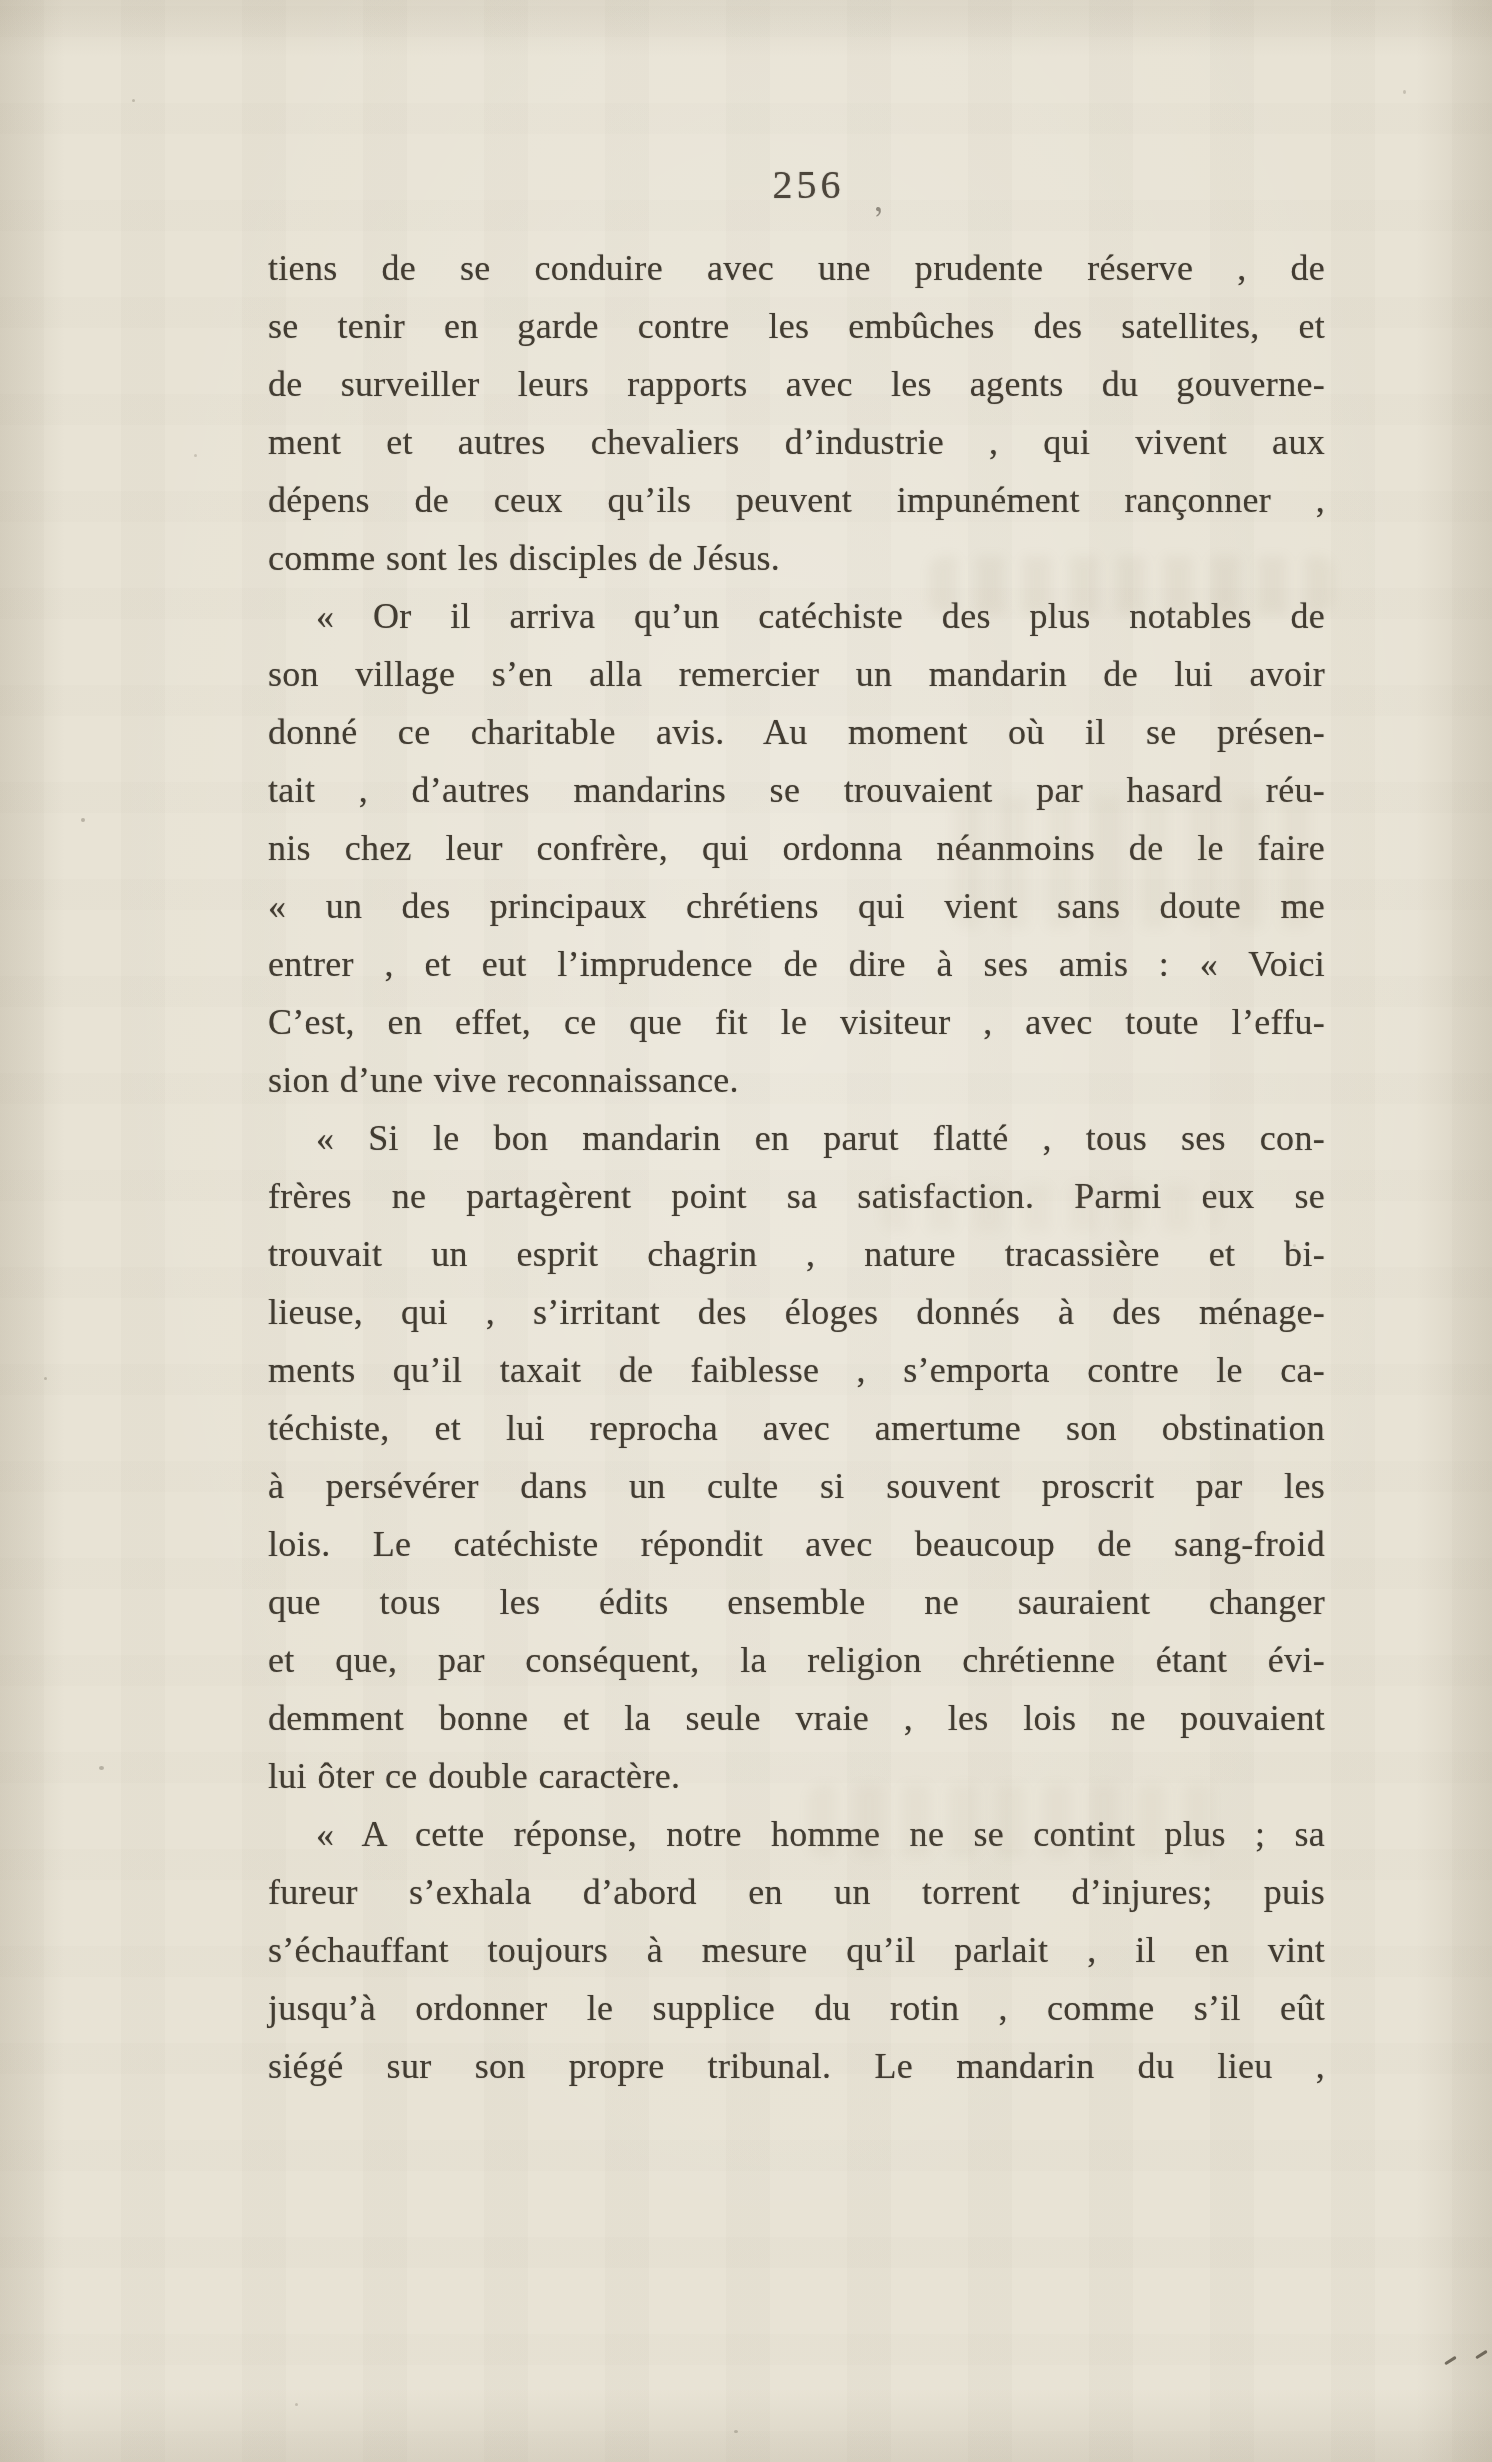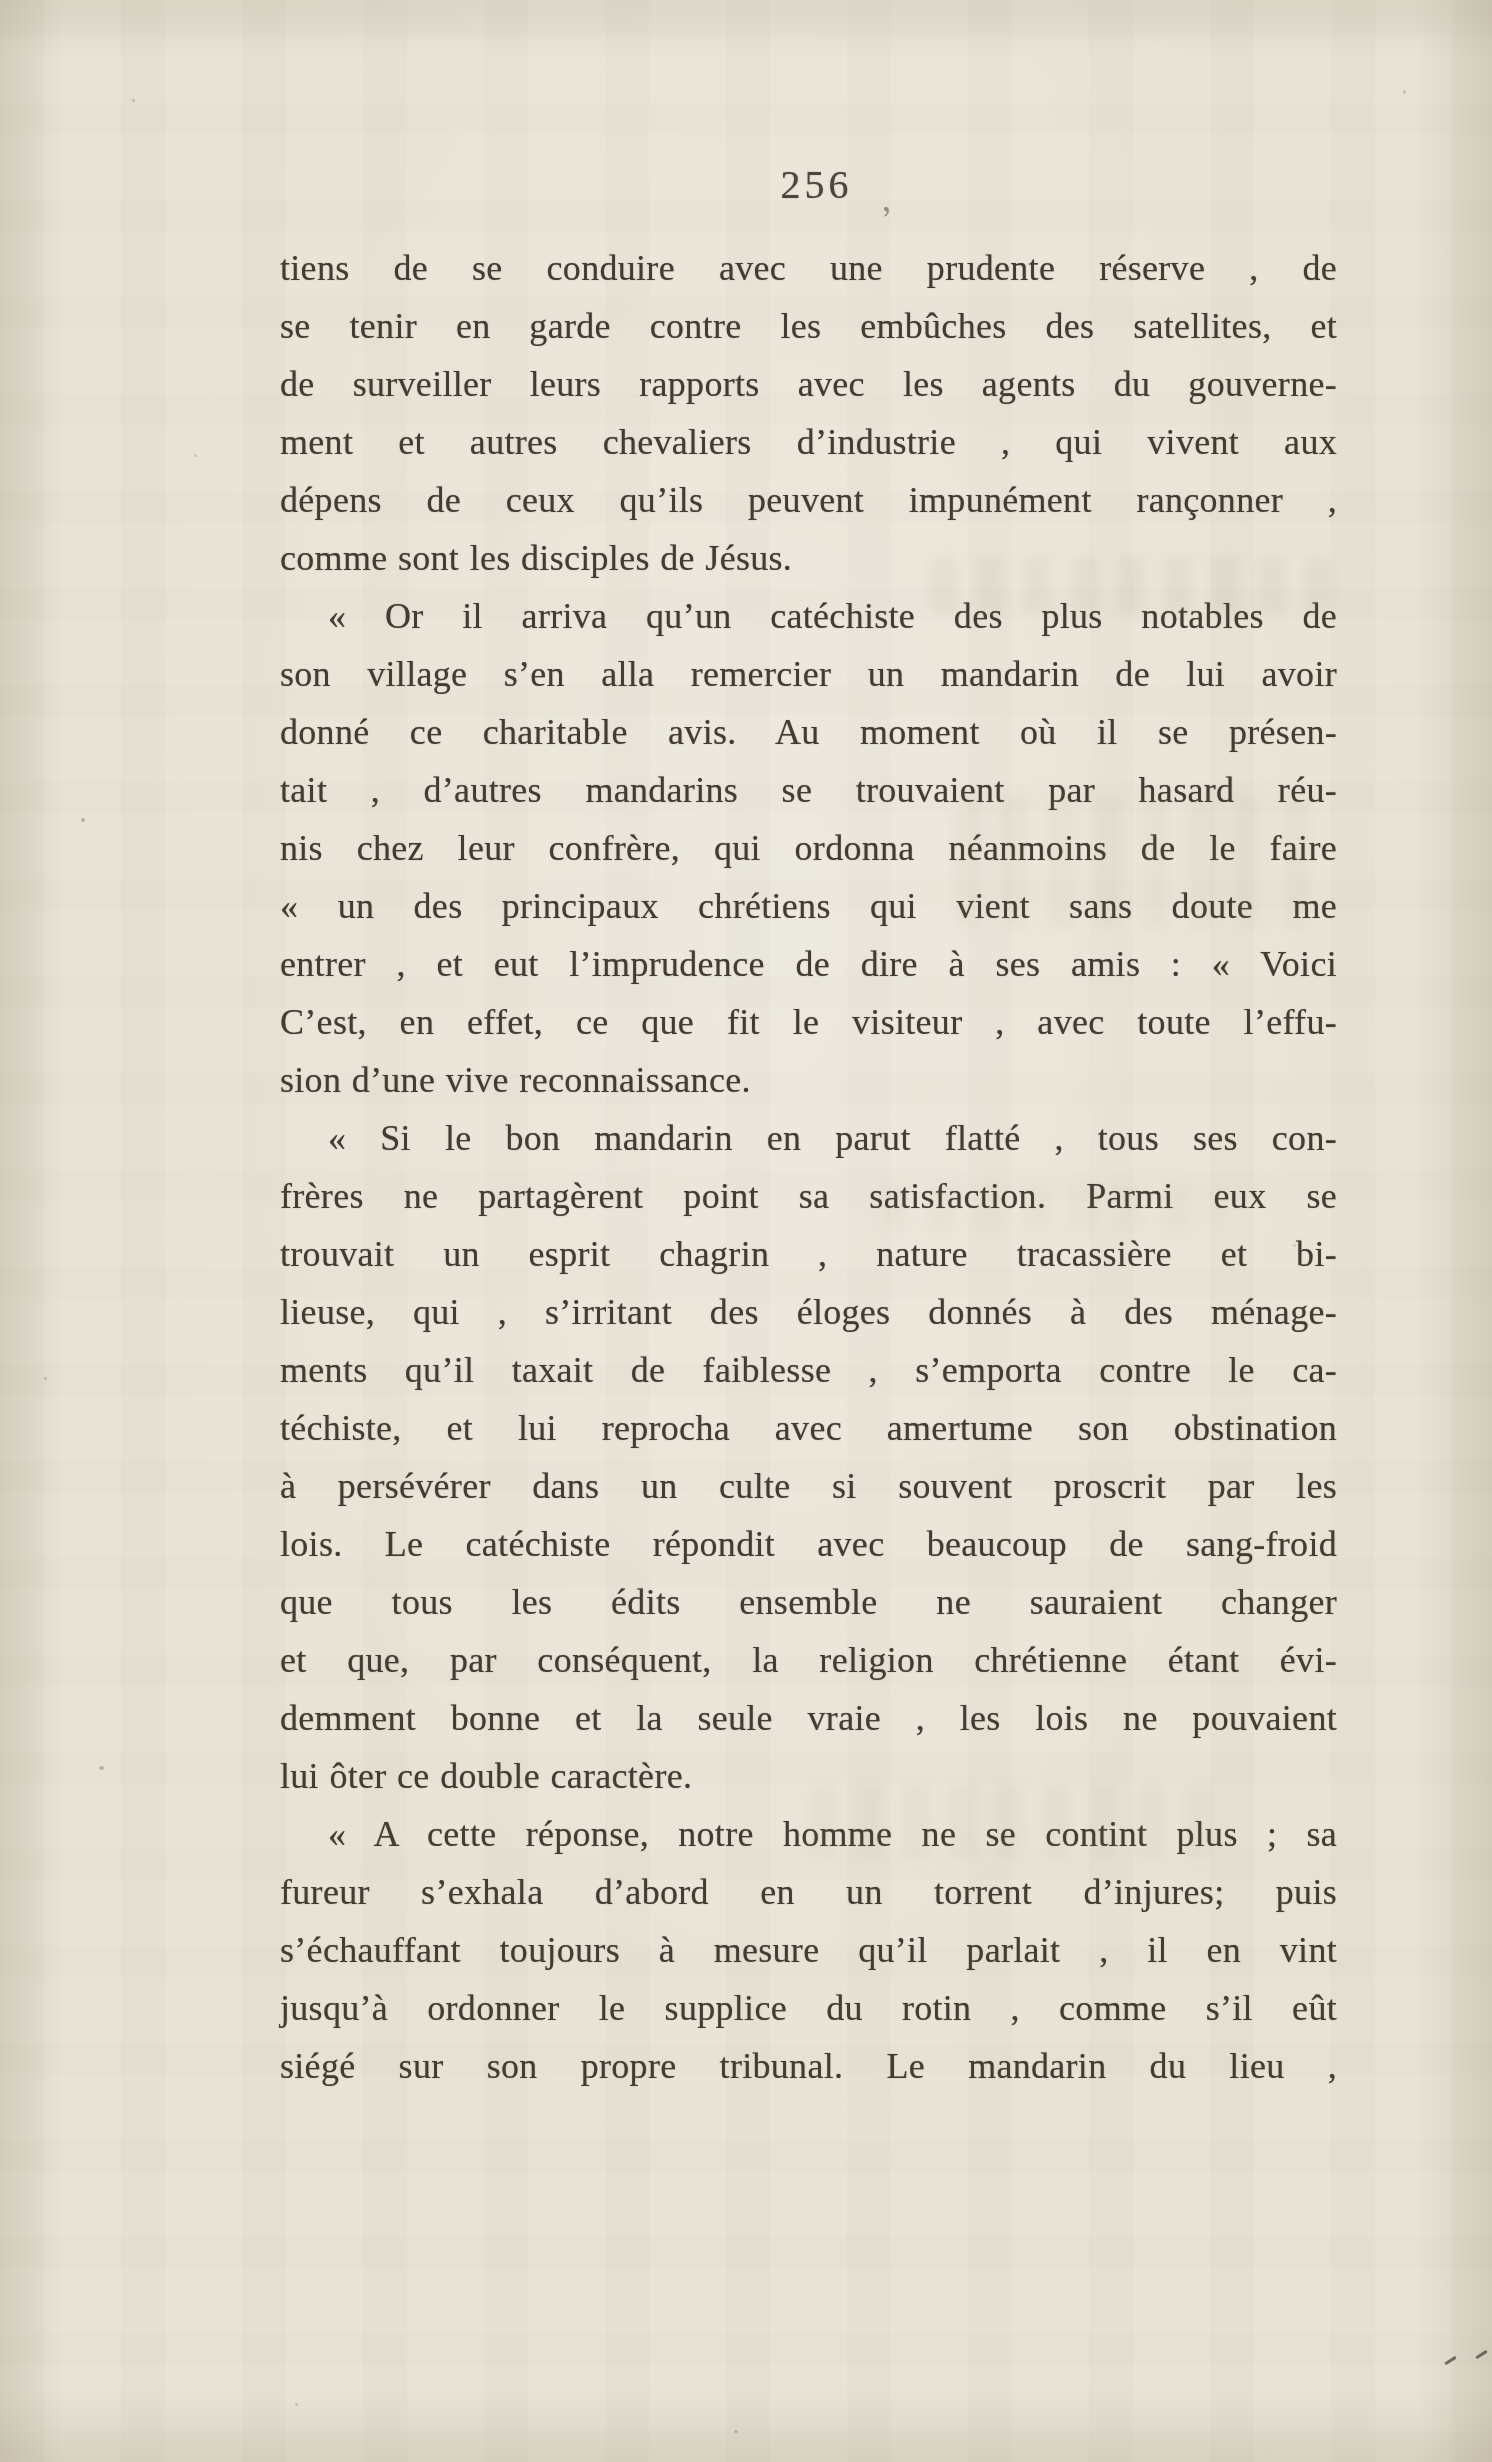--- a/index.html
+++ b/index.html
@@ -18,21 +18,21 @@
       linear-gradient(to left, rgba(146,134,110,0.22), rgba(146,134,110,0) 77px),
       linear-gradient(to bottom, rgba(146,134,110,0.15), rgba(146,134,110,0) 57px),
       linear-gradient(to top, rgba(146,134,110,0.17), rgba(146,134,110,0) 73px),
       repeating-linear-gradient(90deg, rgba(120,110,88,0.030) 0 44px, rgba(120,110,88,0) 44px 121px),
       repeating-linear-gradient(0deg, rgba(120,110,88,0.018) 0 31px, rgba(120,110,88,0) 31px 97px),
       var(--paper, #e8e3d5);
     font-family: "Liberation Serif", "DejaVu Serif", serif;
   }
   .header {
     position: absolute;
-    left: 288px;
+    left: 280px;
     top: 162px;
     width: 1057px;
     height: 48px;
     text-align: center;
   }
   .pagenum {
     font-size: 40px;
     line-height: 45px;
     letter-spacing: 4px;
     color: var(--ink-light, #4d463c);
@@ -42,21 +42,21 @@
     position: absolute;
     left: calc(50% + 63px);
     top: 16px;
     font-size: 36px;
     color: var(--ink-light, #4d463c);
     opacity: 0.55;
     transform: rotate(-10deg);
   }
   .text-block {
     position: absolute;
-    left: 280px;
+    left: 268px;
     top: 239px;
     width: 1057px;
   }
   .line {
     font-size: 36px;
     line-height: 58px;
     color: var(--ink, #423c32);
     letter-spacing: 0.3px;
     word-spacing: 1.2px;
     text-align: justify;

